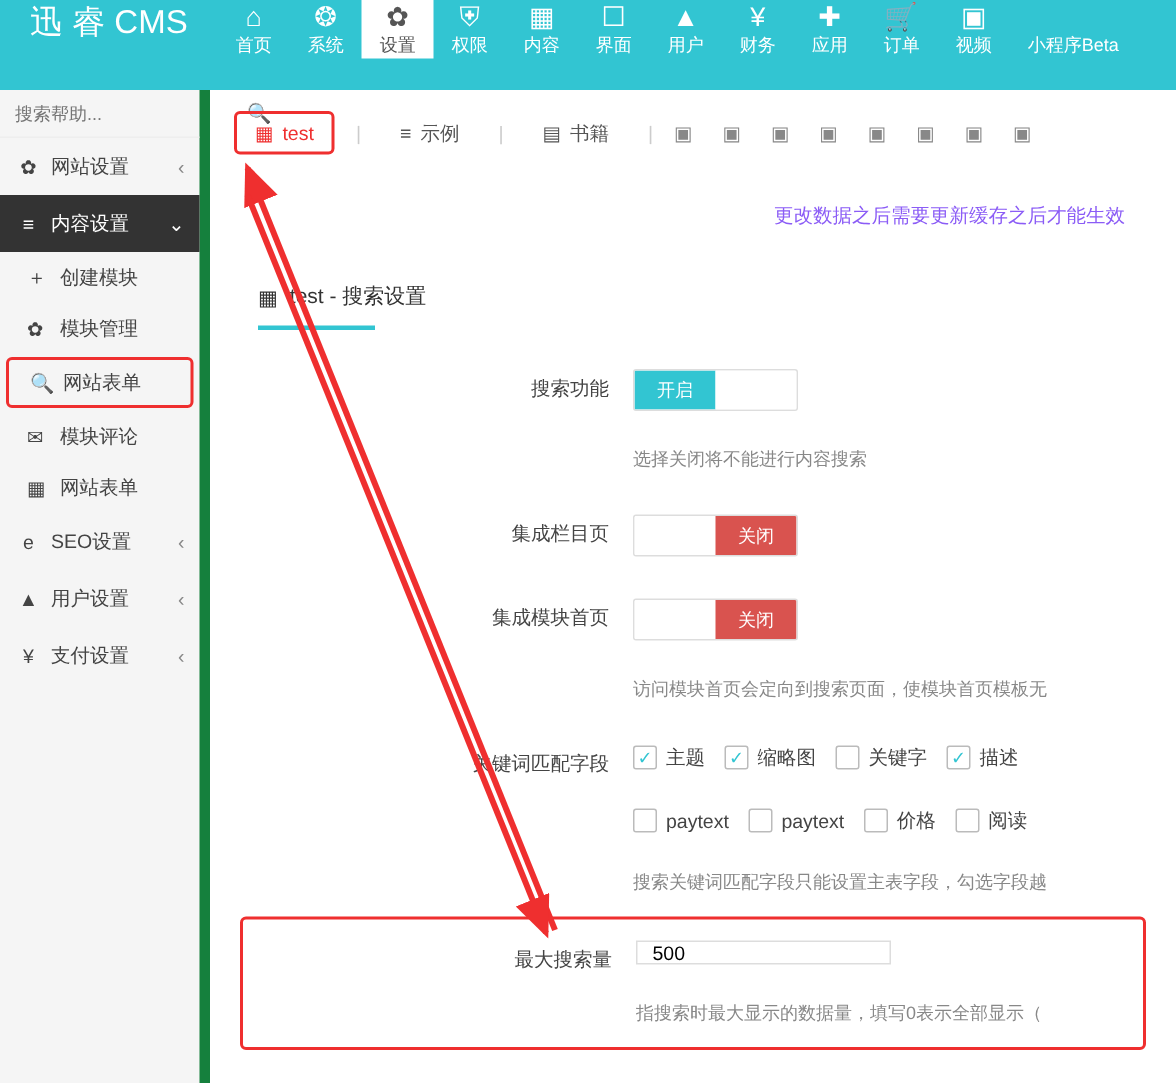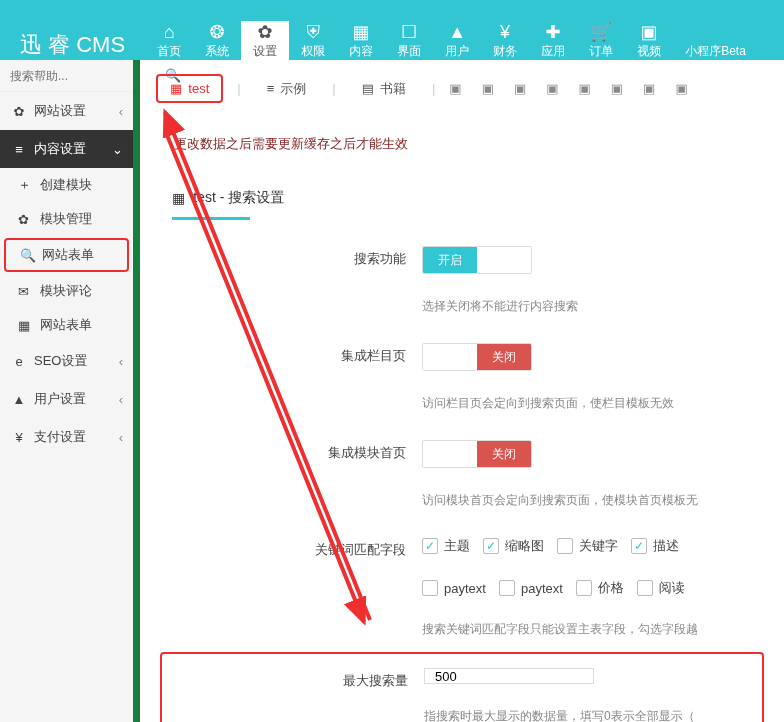--- a/index.html
+++ b/index.html
@@ -1,17 +1,17 @@
 <!DOCTYPE html>
 <html><head>
 <meta charset="utf-8">
 <style>
   * { box-sizing: border-box; margin: 0; padding: 0; }
   body { font-family: "Helvetica Neue", Arial, "Microsoft YaHei", sans-serif; font-size: 13px; color: #333; background: #fff; }
-  .topbar { background: #32c5d2; color: #fff; height: 60px; display: flex; align-items: flex-end; }
+  .topbar { background: #32c5d2; color: #fff; height: 60px; display: flex; align-items: flex-start; }
   .brand { font-size: 22px; padding: 0 20px; display: flex; align-items: center; white-space: nowrap; }
   .topnav { display: flex; }
   .topnav-item { display: flex; flex-direction: column; align-items: center; justify-content: center; padding: 0 12px; min-width: 48px; cursor: pointer; font-size: 12px; }
   .topnav-item .ticon { font-size: 18px; height: 22px; display:flex; align-items:center; }
   .topnav-item.active { background: #fff; color: #555; }
   .layout { display: flex; }
   .sidebar { width: 140px; background: #f5f5f5; border-right: 7px solid #15803d; min-height: 662px; }
   .search-row { display:flex; align-items:center; padding: 8px 10px; color:#999; border-bottom:1px solid #eee; }
   .search-row input { border:none; background:transparent; outline:none; flex:1; font-size:12px; color:#999; }
   .side-item { display:flex; align-items:center; padding: 10px 10px; cursor:pointer; color:#444; }
@@ -21,21 +21,21 @@
   .side-item.dark .chev { color:#fff; }
   .sub-item { display:flex; align-items:center; padding:8px 10px 8px 18px; cursor:pointer; color:#444; font-size:13px; }
   .sub-item .sicon { width:16px; margin-right:6px; }
   .sub-item.highlight { border:2px solid #ef2f2f; border-radius:4px; margin:2px 4px; padding:6px 8px 6px 14px; }
   .main { flex:1; padding: 0; position: relative; overflow:hidden; }
   .tabbar { display:flex; gap:14px; padding: 14px 16px 10px 16px; align-items:center; }
   .tab { display:flex; align-items:center; gap:6px; padding:5px 12px; cursor:pointer; color:#555; }
   .tab.active { border:2px solid #ef2f2f; border-radius:4px; color:#ef2f2f; }
   .tab-sep { color:#ccc; }
   .tabicons { display:flex; gap:20px; color:#888; }
-  .notice { margin: 10px 20px; padding: 12px 14px; background:#fff; color:#7f1d1d; font-size:13px; }
+  .notice { margin: 10px 20px; padding: 12px 14px; background:#fff; color:#8b5cf6; font-size:13px;text-align:right; }
   .panel { margin: 10px 20px; background:#fff; }
   .panel-head { padding: 14px 12px 10px 12px; font-size:14px; color:#333; display:flex; align-items:center; gap:8px; }
   .panel-underline { height:3px; width:78px; background:#32c5d2; margin-left:12px; margin-bottom:12px; }
   .form-row { display:flex; padding: 14px 12px; }
   .form-label { width: 250px; text-align:right; padding-right: 16px; color:#444; font-size:13px; padding-top:4px; }
   .form-ctrl { flex:1; }
   .help { color:#888; font-size:12px; margin-top:24px; white-space: nowrap; }
   .toggle { display:inline-flex; width:110px; height:28px; border:1px solid #ddd; border-radius:2px; overflow:hidden; vertical-align:middle; }
   .toggle .on, .toggle .off { flex:1; display:flex; align-items:center; justify-content:center; font-size:12px; }
   .toggle .empty { flex:1; background:#fff; }
@@ -214,21 +214,20 @@
         </div>
       </div>
 
       <div class="form-row">
         <div class="form-label">集成栏目页</div>
         <div class="form-ctrl">
           <div class="toggle state-off">
             <div class="empty"></div>
               <div class="off">关闭</div>
           </div>
-          <div class="help">访问栏目页会定向到搜索页面，使栏目模板无效</div>
         </div>
       </div>
 
       <div class="form-row">
         <div class="form-label">集成模块首页</div>
         <div class="form-ctrl">
           <div class="toggle state-off">
             <div class="empty"></div>
               <div class="off">关闭</div>
           </div>

